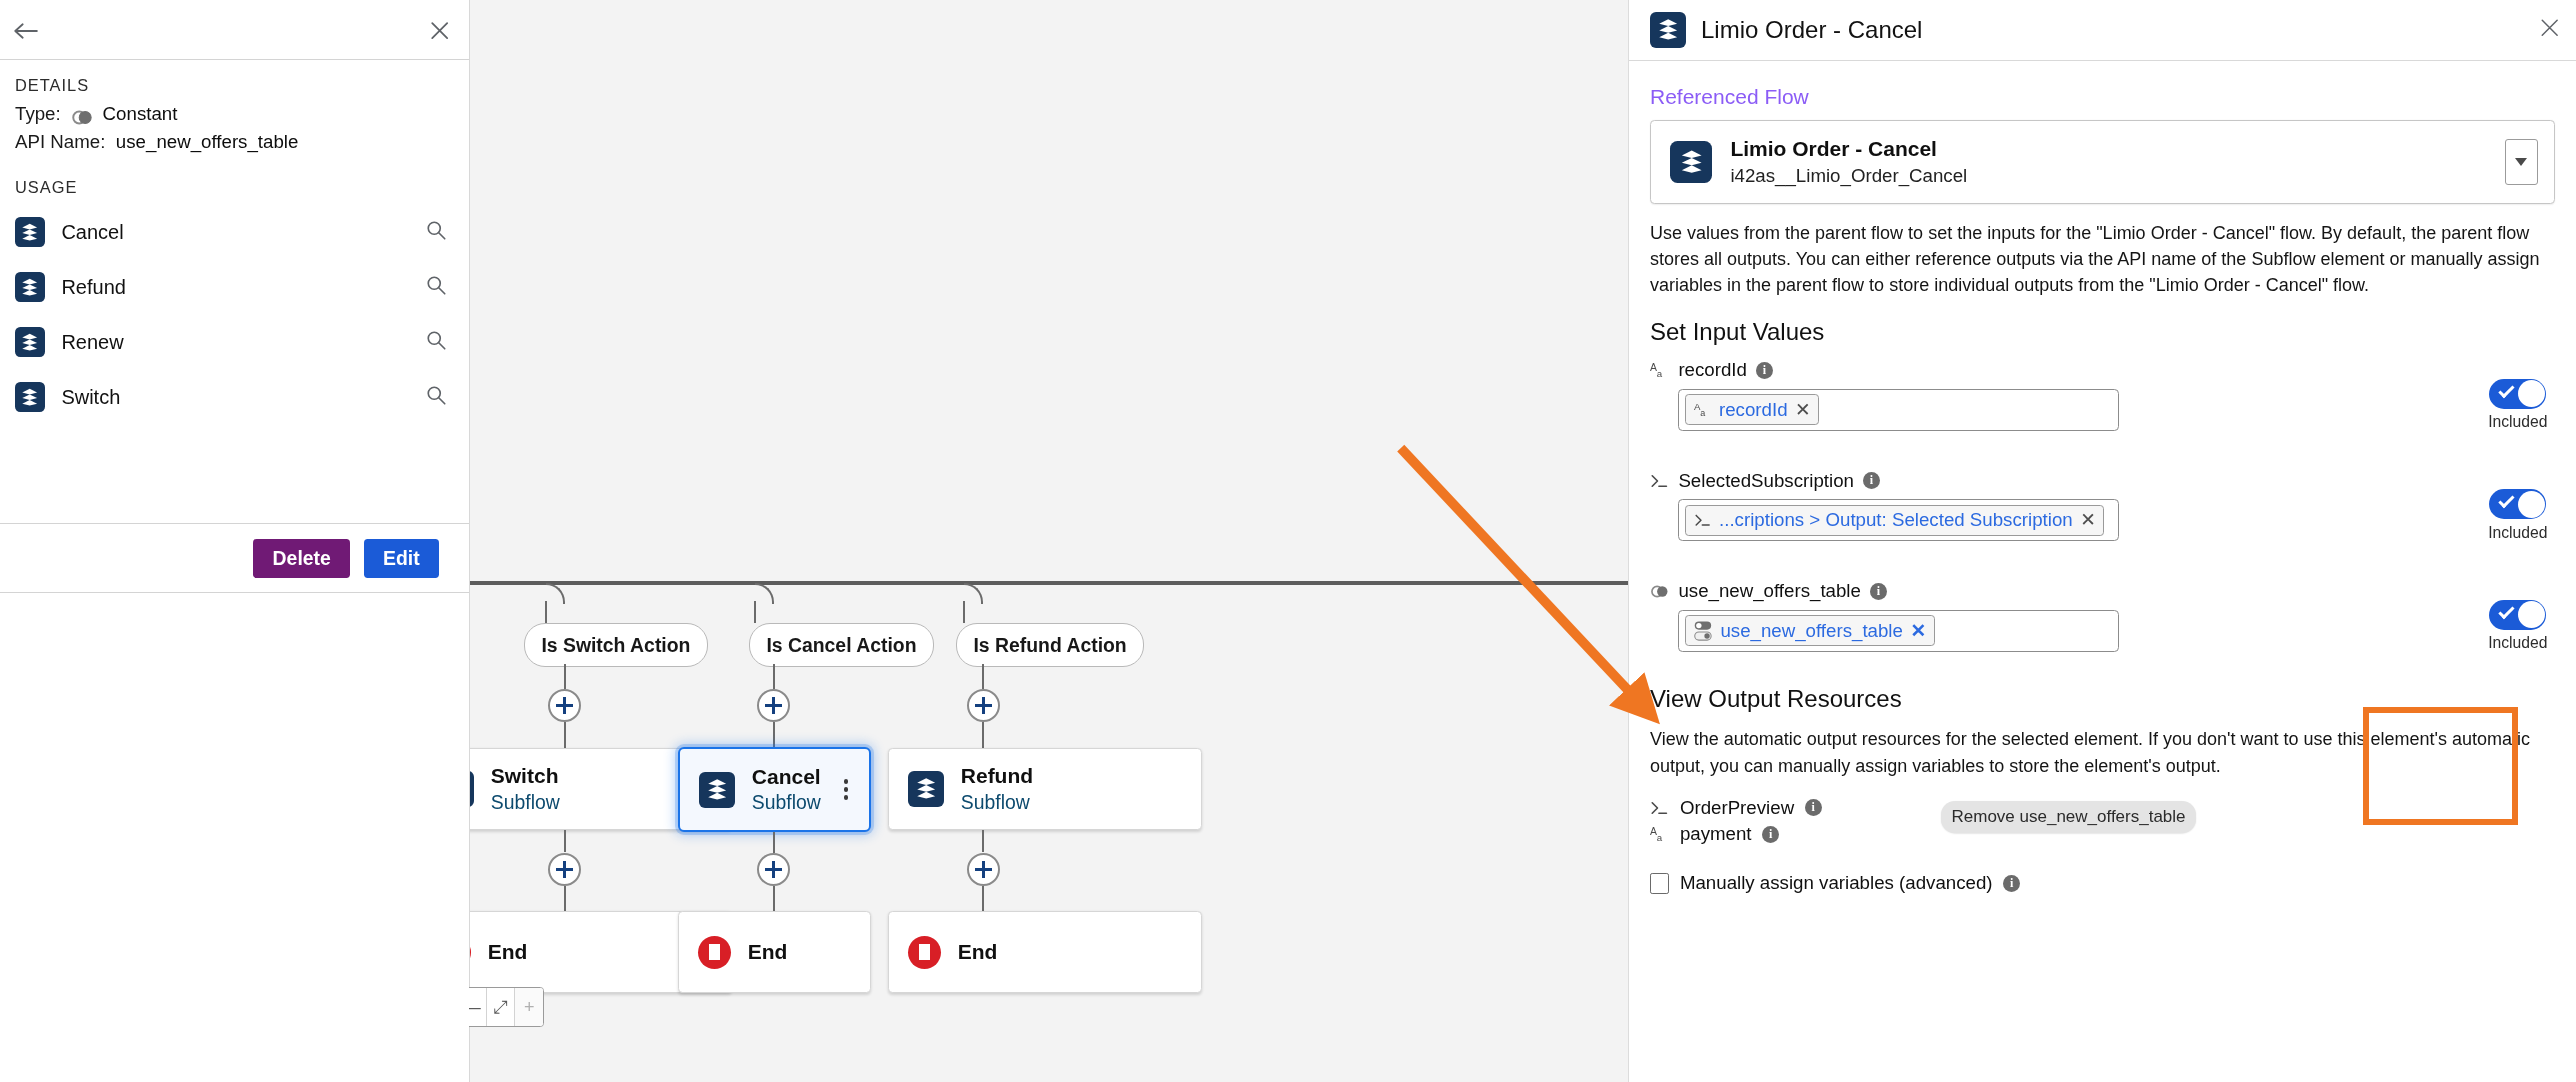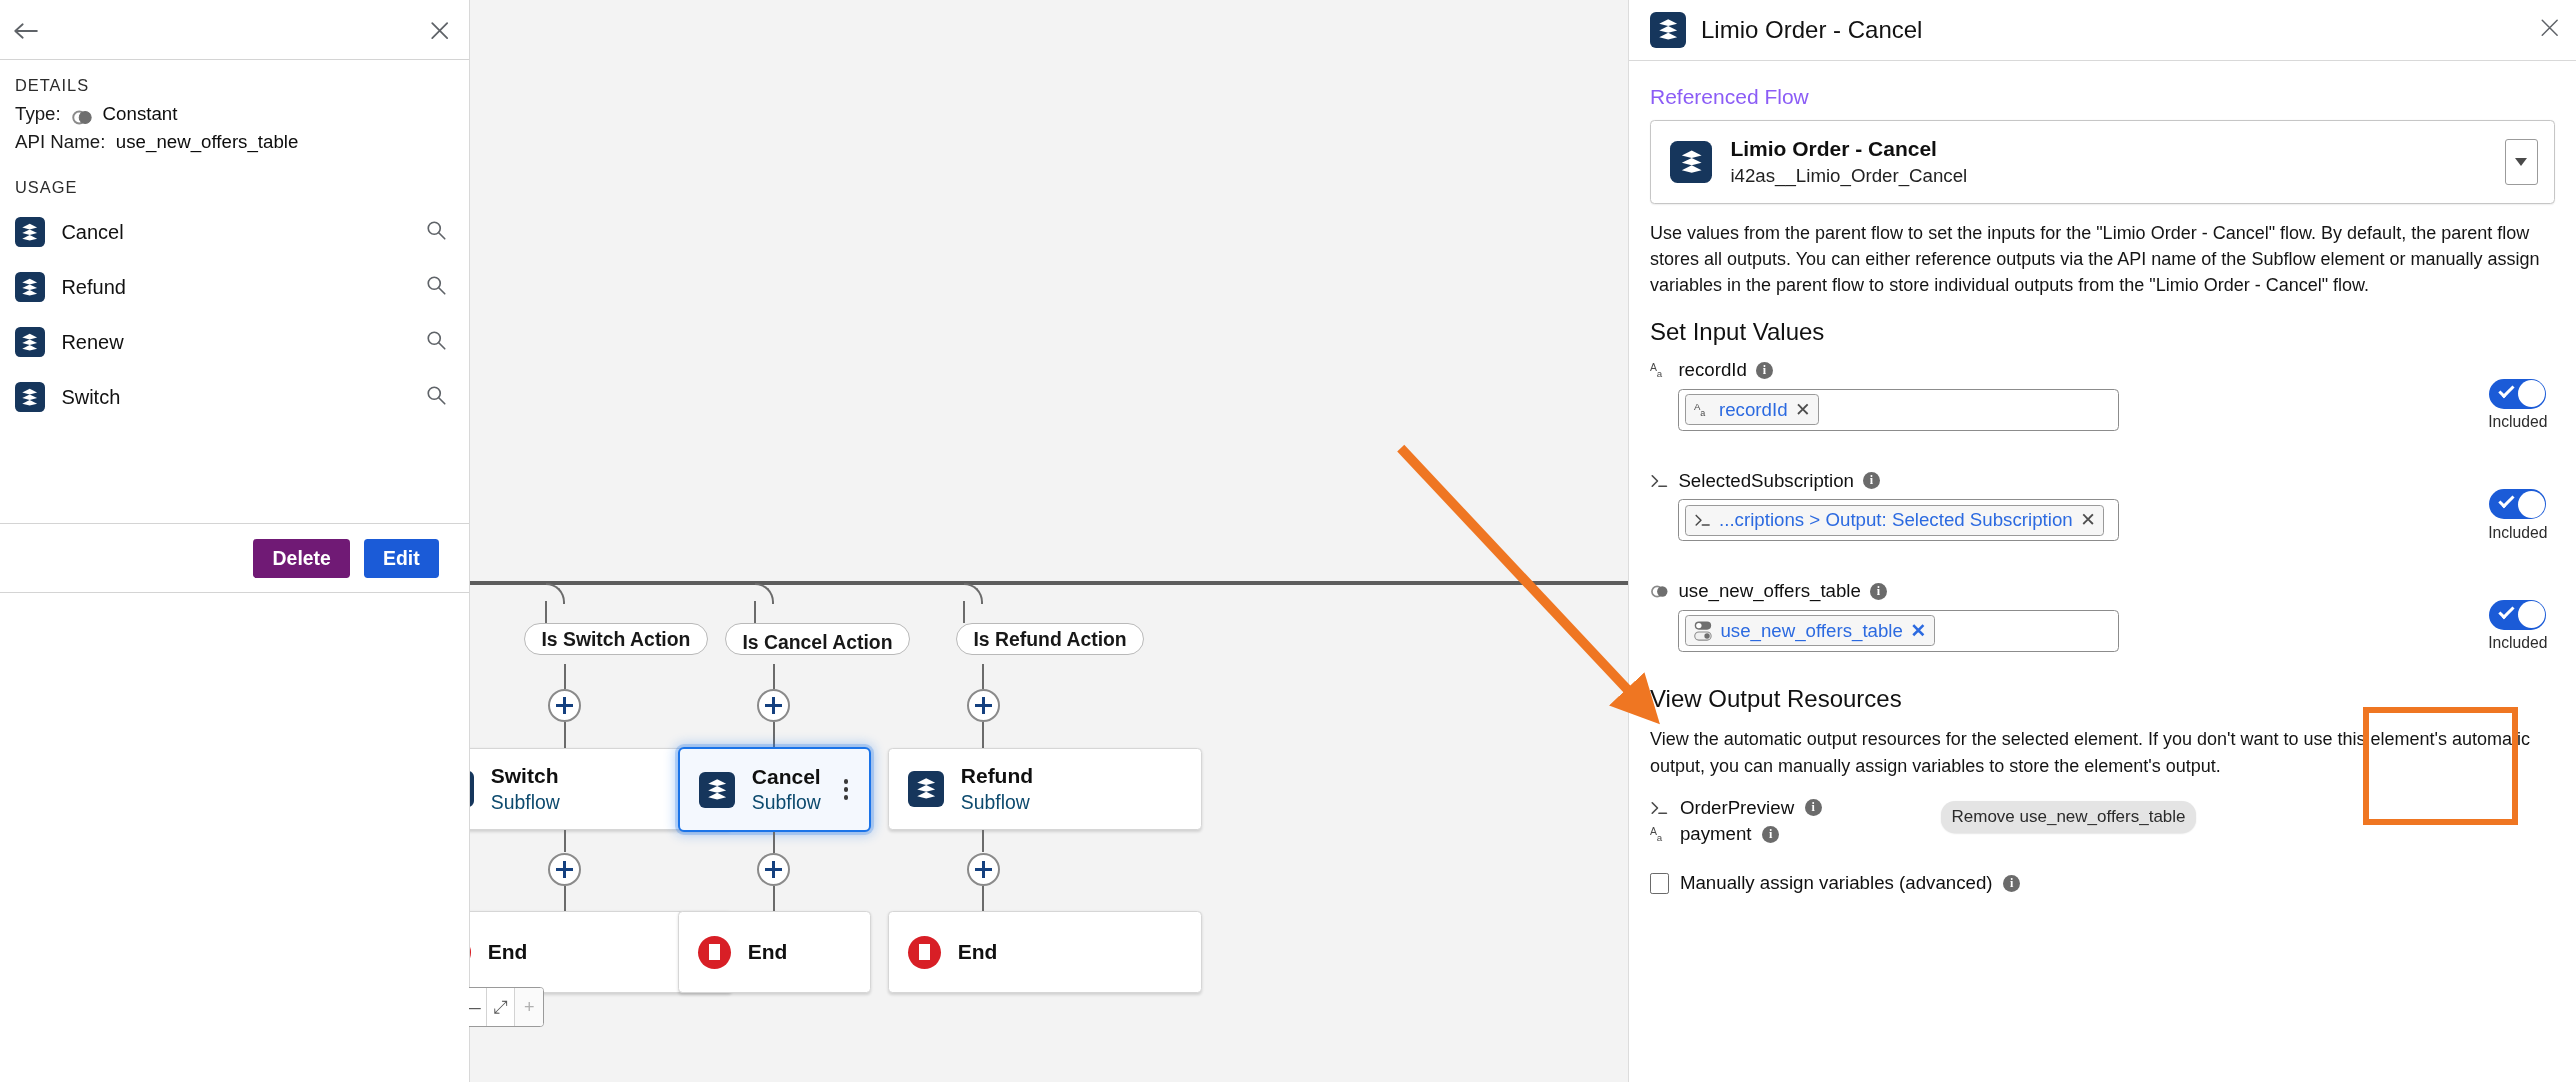--- a/index.html
+++ b/index.html
@@ -19,21 +19,21 @@
     overflow: hidden;
   }
   .canvas-hline {
     position: absolute; left: 0; right: 0; height: 3.7px; background: #5c5c5c;
   }
   .vline { position: absolute; width: 2.2px; background: #6b6b6b; }
   .curve-r { position: absolute; border-right: 2.2px solid #6b6b6b;
            border-top: 2.2px solid #6b6b6b; border-top-right-radius: 19.4px; }
 
   .cond-pill {
-    position: absolute; height: 32px; padding: 0 16.4px;
+    position: absolute; height: 44px; padding: 0 16.4px;
     background: #ffffff; border: 1.5px solid #b9b9b9; border-radius: 21px;
     display: flex; align-items: center; justify-content: center;
     font-size: 19.4px; font-weight: 700; color: #181818; white-space: nowrap;
   }
 
   .plus-node {
     position: absolute; width: 33px; height: 33px; border-radius: 50%;
     background: #ffffff; border: 2.2px solid #8a8a8a;
     display: flex; align-items: center; justify-content: center;
   }
@@ -240,21 +240,21 @@
 
     <div class="curve-r" style="left:285px; top:583px; width:19.4px; height:21px;"></div>
     <div class="vline" style="left:284px; top:601px; height:22.4px;"></div>
 
     <div class="curve-r" style="left:494px; top:583px; width:19.4px; height:21px;"></div>
     <div class="vline" style="left:493px; top:601px; height:22.4px;"></div>
 
     <div class="cond-pill" style="left:54px;  top:623px;">
       <span>Is Switch Action</span>
     </div>
-    <div class="cond-pill" style="left:255px; top:623px;align-items:flex-end;">
+    <div class="cond-pill" style="left:279px; top:623px;">
       <span>Is Cancel Action</span>
     </div>
     <div class="cond-pill" style="left:486px; top:623px;">
       <span>Is Refund Action</span>
     </div>
 
     <div class="vline" style="left:94px; top:664px; height:25.4px;"></div>
     <div class="plus-node" style="left:78px; top:689px;"></div>
     <div class="vline" style="left:94px; top:722px; height:26px;"></div>
 

